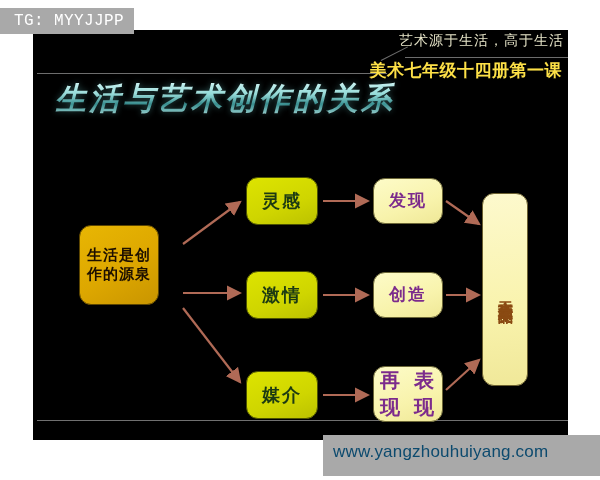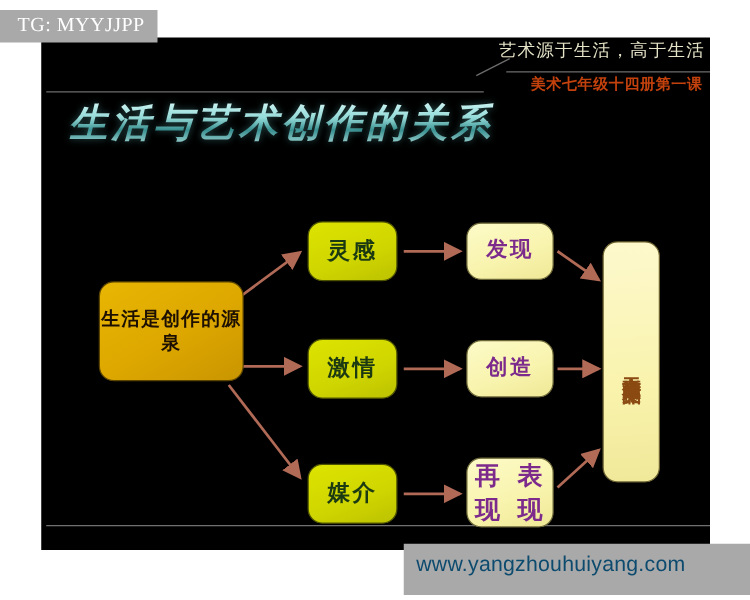--- a/index.html
+++ b/index.html
@@ -22,21 +22,21 @@
     top: 8px;
     height: 26px;
     padding: 0 10px 0 14px;
     background: #a9a9a9;
     color: #ffffff;
     font-size: 16px;
     line-height: 26px;
     letter-spacing: 0.4px;
     white-space: nowrap;
     z-index: 40;
-    font-family: Liberation Serif, serif;
+    font-family: Liberation Mono, monospace;
   }
 
   
   #slide {
     position: absolute;
     left: 33px;
     top: 30px;
     width: 535px;
     height: 410px;
     background: #000000;
@@ -109,22 +109,22 @@
     top: 2px;
     font-size: 14px;
     color: #e6e4c8;
     letter-spacing: 1px;
     white-space: nowrap;
   }
   #course-line2 {
     position: absolute;
     right: 6px;
     top: 29px;
-    font-size: 12px;
-    color: #c2410c;
+    font-size: 17px;
+    color: #fde047;
     letter-spacing: 0.5px;
     white-space: nowrap;
     font-weight: bold;
   }
 
   
   .node {
     position: absolute;
     border-radius: 12px;
     display: flex;
@@ -132,21 +132,21 @@
     justify-content: center;
     text-align: center;
     font-weight: bold;
     line-height: 1.25;
     box-sizing: border-box;
   }
 
   #node-source {
     left: 46px;
     top: 195px;
-    width: 116px;
+    width: 80px;
     height: 80px;
     background: #e0aa00;
     background-image: linear-gradient(150deg, #e8b603 0%, #dda700 55%, #c99500 100%);
     color: #1d1000;
     font-size: 15px;
     letter-spacing: 1px;
     border: 1px solid #5c4500;
   }
 
   .node-mid {

